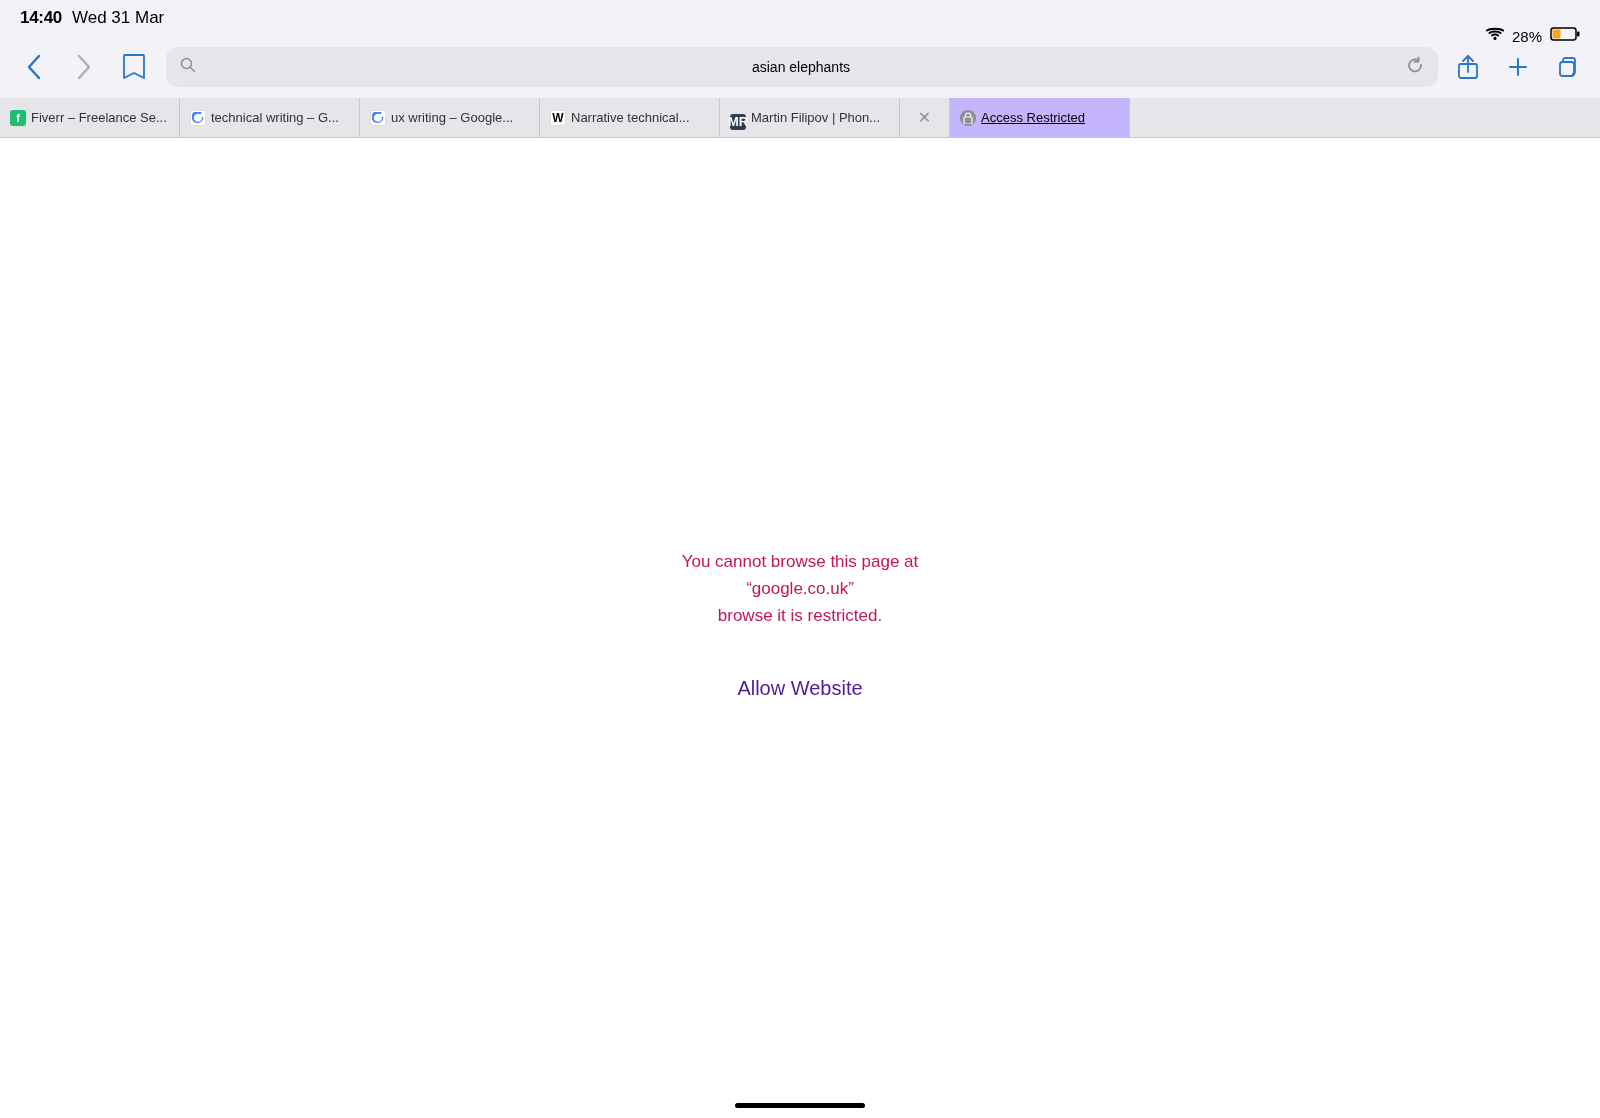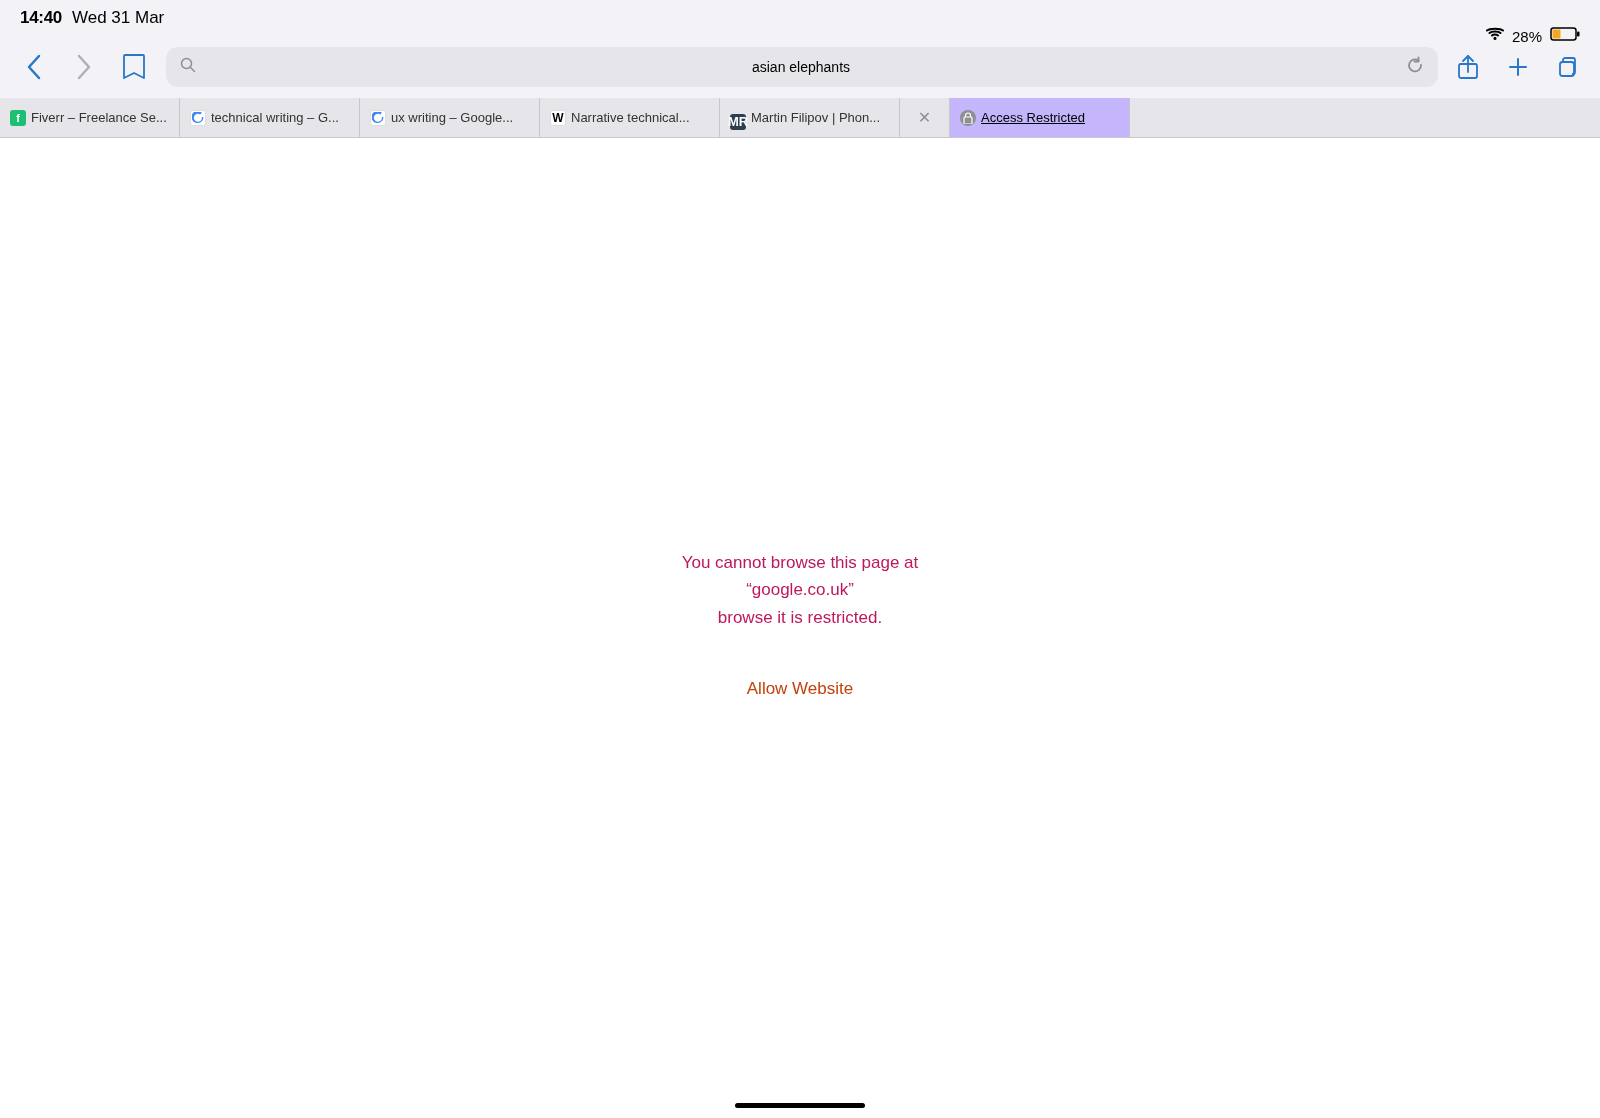--- a/index.html
+++ b/index.html
@@ -240,22 +240,22 @@
       margin-bottom: 40px;
     }
 
     .restricted-text {
       font-size: 17px;
       color: #be185d;
       line-height: 1.6;
     }
 
     .allow-website-btn {
-      font-size: 17px;
-      color: #c2410c;
+      font-size: 20px;
+      color: #4c1d95;
       cursor: pointer;
       text-decoration: none;
       padding: 8px 20px;
     }
 
     .home-indicator {
       position: absolute;
       bottom: 10px;
       left: 50%;
       transform: translateX(-50%);

